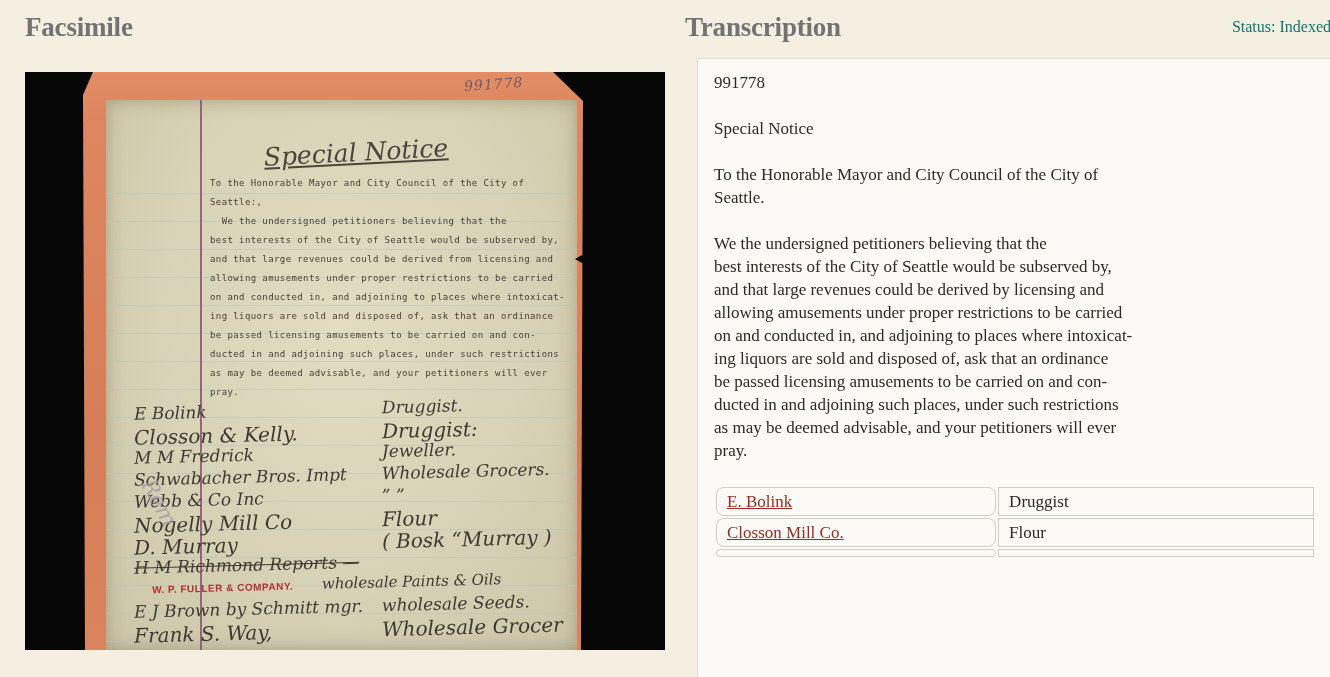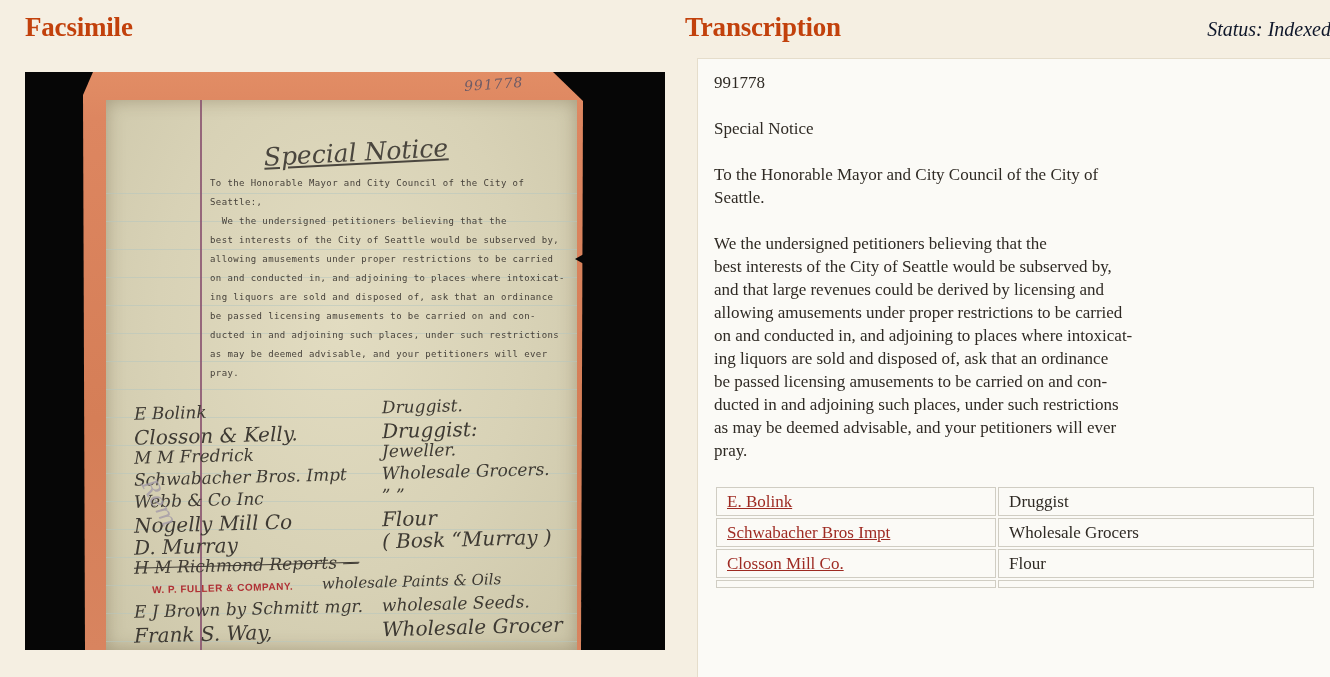--- a/index.html
+++ b/index.html
@@ -3,21 +3,21 @@
 <meta charset="utf-8">
 <style>
   html,body{margin:0;padding:0;}
   body{
     width:1330px;height:677px;overflow:hidden;position:relative;
     background:#f5efe2;
     font-family:"Liberation Serif", serif;
     color:#2f2a24;
   }
   h1.section-title{
-    margin:0;font-size:27px;font-weight:700;color:#c2410c;
+    margin:0;font-size:27px;font-weight:700;color:#737373;
     letter-spacing:-0.2px;
     font-family:"Liberation Serif", serif;
   }
   
   .col-left{position:absolute;left:25px;top:12px;width:640px;}
   .photo{
     position:absolute;left:0;top:60px;width:640px;height:578px;
     background:#060606;overflow:hidden;
   }
   .backing{
@@ -82,40 +82,40 @@
     position:absolute;right:74px;width:0;height:0;
     border-top:9px solid transparent;border-bottom:9px solid transparent;
     border-right:16px solid #060606;
   }
   .notch.n1{top:178px;}
   .notch.n2{top:520px;border-right-width:10px;}
   
   .col-right{position:absolute;left:685px;top:12px;width:646px;}
   .status{
     position:absolute;right:0;top:6px;
-    font-style:italic;font-size:20px;color:#0f172a;
+    font-size:16px;color:#0f766e;
   }
   .panel{
     position:absolute;left:12px;top:46px;width:602px;height:640px;
     background:#fbfaf6;border:1px solid #e5ddcb;
     padding:12px 16px;
   }
   .panel p{
     margin:0 0 23px 0;font-size:17px;line-height:23px;color:#2f2a24;
     white-space:pre-line;
   }
   table.signers{
     width:100%;border-collapse:separate;border-spacing:2px;
     margin-top:3px;
   }
   table.signers td{
     border:1px solid #d0cdc3;padding:3px 10px;
     font-size:17px;line-height:21px;color:#2f2a24;background:#fbfaf6;
   }
-  td.name-cell{width:47%;}
+  td.name-cell{width:47%;border-radius:8px;}
   a.signer-link{color:#9e2a22;text-decoration:underline;cursor:pointer;}
   .suffix{color:#2f2a24;}
 </style>
 </head>
 <body>
 
 <div class="col-left">
   <h1 class="section-title">Facsimile</h1>
 
   <div class="photo">
@@ -124,20 +124,21 @@
       <div class="paper">
         <div class="ruling"></div>
         <div class="margin-line"></div>
         <div class="script-title">Special Notice</div>
 
         <div class="typed">
           <div class="typed-line">To the Honorable Mayor and City Council of the City of</div>
           <div class="typed-line">Seattle:,</div>
           <div class="typed-line">  We the undersigned petitioners believing that the</div>
           <div class="typed-line">best interests of the City of Seattle would be subserved by,</div>
+          <div class="typed-line">and that large revenues could be derived from licensing and</div>
           <div class="typed-line">allowing amusements under proper restrictions to be carried</div>
           <div class="typed-line">on and conducted in, and adjoining to places where intoxicat-</div>
           <div class="typed-line">ing liquors are sold and disposed of, ask that an ordinance</div>
           <div class="typed-line">be passed licensing amusements to be carried on and con-</div>
           <div class="typed-line">ducted in and adjoining such places, under such restrictions</div>
           <div class="typed-line">as may be deemed advisable, and your petitioners will ever</div>
           <div class="typed-line">pray.</div>
         </div>
 
         <div class="sigs">
@@ -215,24 +216,20 @@
 as may be deemed advisable, and your petitioners will ever
 pray.</p>
 
     <table class="signers">
       <tbody>
         <tr>
           <td class="name-cell"><a class="signer-link">E. Bolink</a><span class="suffix"></span></td>
           <td>Druggist</td>
         </tr>
         <tr>
-          <td class="name-cell"><a class="signer-link">Schwabacher Bros Impt</a><span class="suffix"></span></td>
-          <td>Wholesale Grocers</td>
-        </tr>
-        <tr>
           <td class="name-cell"><a class="signer-link">Closson Mill Co.</a><span class="suffix"></span></td>
           <td>Flour</td>
         </tr>
         <tr>
           <td class="name-cell"></td>
           <td></td>
         </tr>
       </tbody>
     </table>
   </div>

